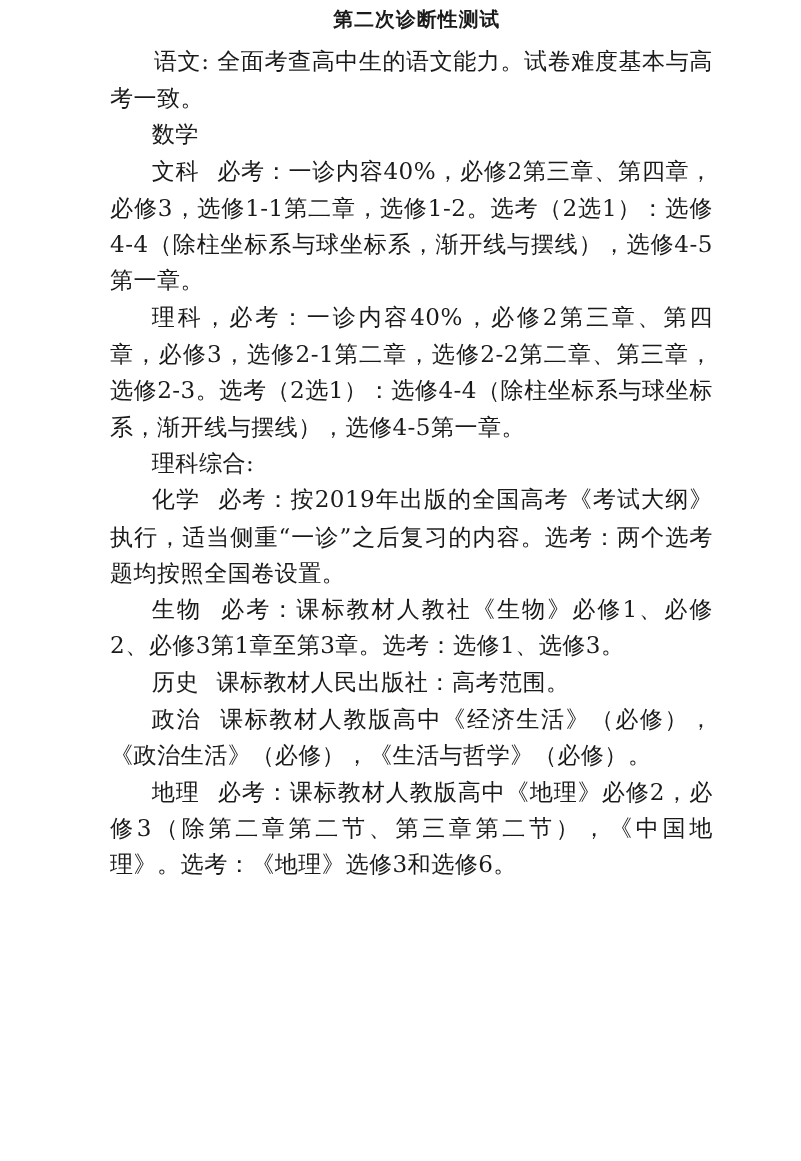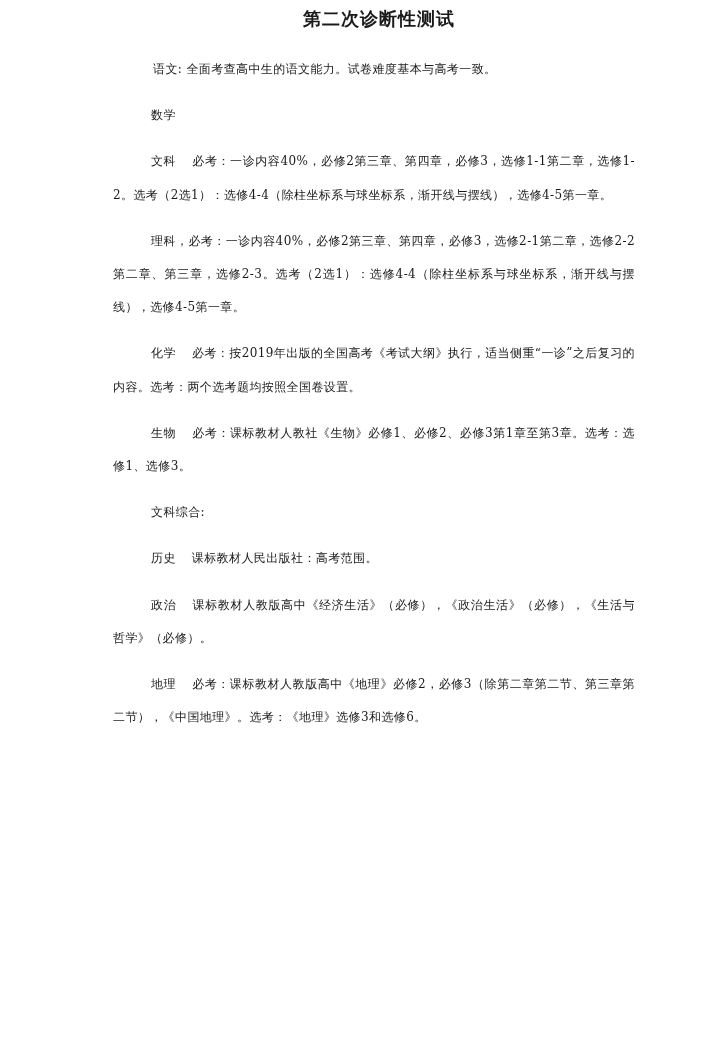--- a/index.html
+++ b/index.html
@@ -35,22 +35,22 @@
       padding-left: 30px;
       box-sizing: border-box;
     }
     .content {
       position: absolute;
       left: 100px;
       top: 40px;
       width: 548px;
     }
     .para {
-      margin: 13px;
-      font-size: 12px;
+      margin: 0;
+      font-size: 21px;
       line-height: 33.2px;
       text-indent: 38px;
       text-align: justify;
       text-align-last: left;
       letter-spacing: 0.4px;
       word-break: break-all;
     }
     .para.indent-yuwen { text-indent: 40px; }
     .label {
       display: inline;
@@ -79,33 +79,33 @@
     <p class="para">
       <span class="label">文科</span><span class="gap"></span><span>必考：一诊内容40%，必修2第三章、第四章，必修3，选修1-1第二章，选修1-2。选考（2选1）：选修4-4（除柱坐标系与球坐标系，渐开线与摆线），选修4-5第一章。</span>
     </p>
 
     <p class="para">
       <span class="label">理科，</span><span>必考：一诊内容40%，必修2第三章、第四章，必修3，选修2-1第二章，选修2-2第二章、第三章，选修2-3。选考（2选1）：选修4-4（除柱坐标系与球坐标系，渐开线与摆线），选修4-5第一章。</span>
     </p>
 
 
 
+    <p class="para">
+      <span class="label">理科综合:</span>
+    </p>
 
 
     <p class="para">
       <span class="label">化学</span><span class="gap"></span><span>必考：按2019年出版的全国高考《考试大纲》执行，适当侧重“一诊”之后复习的内容。选考：两个选考题均按照全国卷设置。</span>
     </p>
 
     <p class="para">
       <span class="label">生物</span><span class="gap"></span><span>必考：课标教材人教社《生物》必修1、必修2、必修3第1章至第3章。选考：选修1、选修3。</span>
     </p>
 
-    <p class="para">
-      <span class="label">文科综合:</span>
-    </p>
 
     <p class="para">
       <span class="label">历史</span><span class="gap"></span><span>课标教材人民出版社：高考范围。</span>
     </p>
 
     <p class="para">
       <span class="label">政治</span><span class="gap"></span><span>课标教材人教版高中《经济生活》（必修），《政治生活》（必修），《生活与哲学》（必修）。</span>
     </p>
 
     <p class="para">

